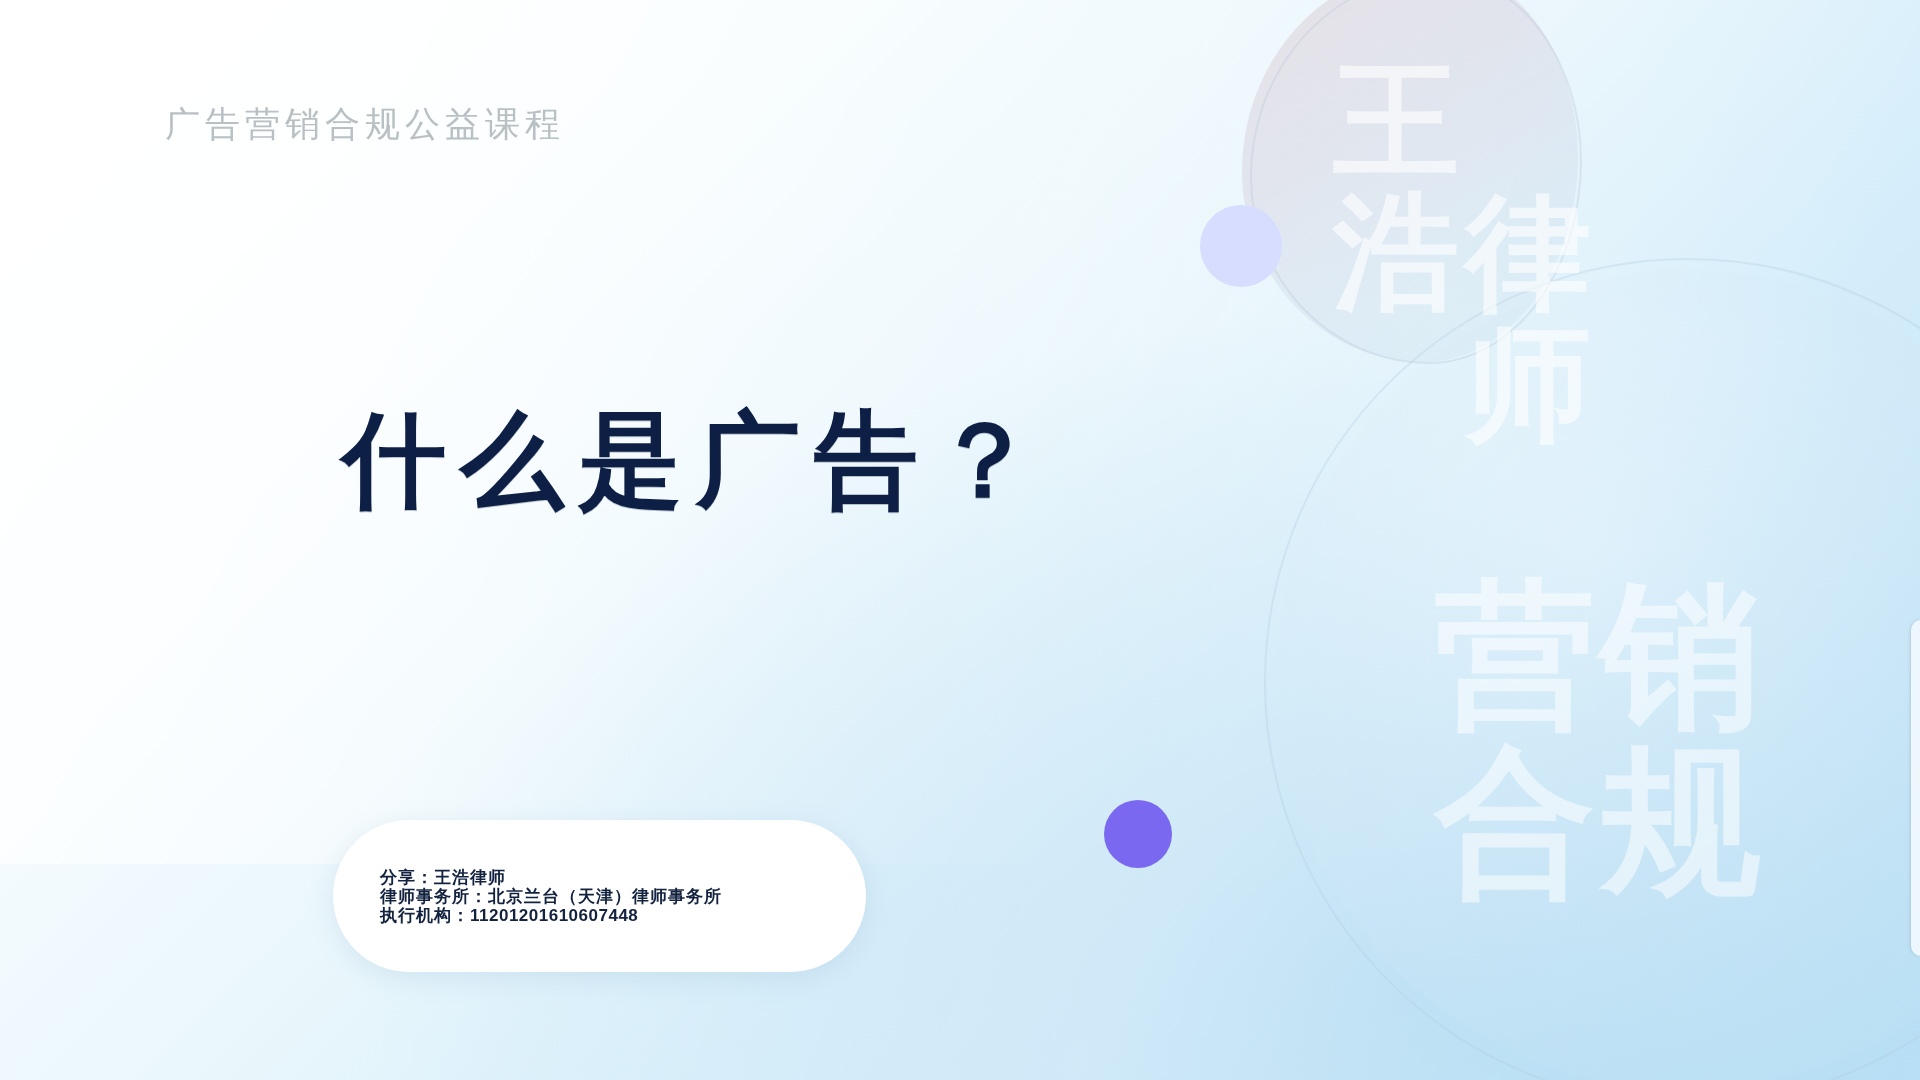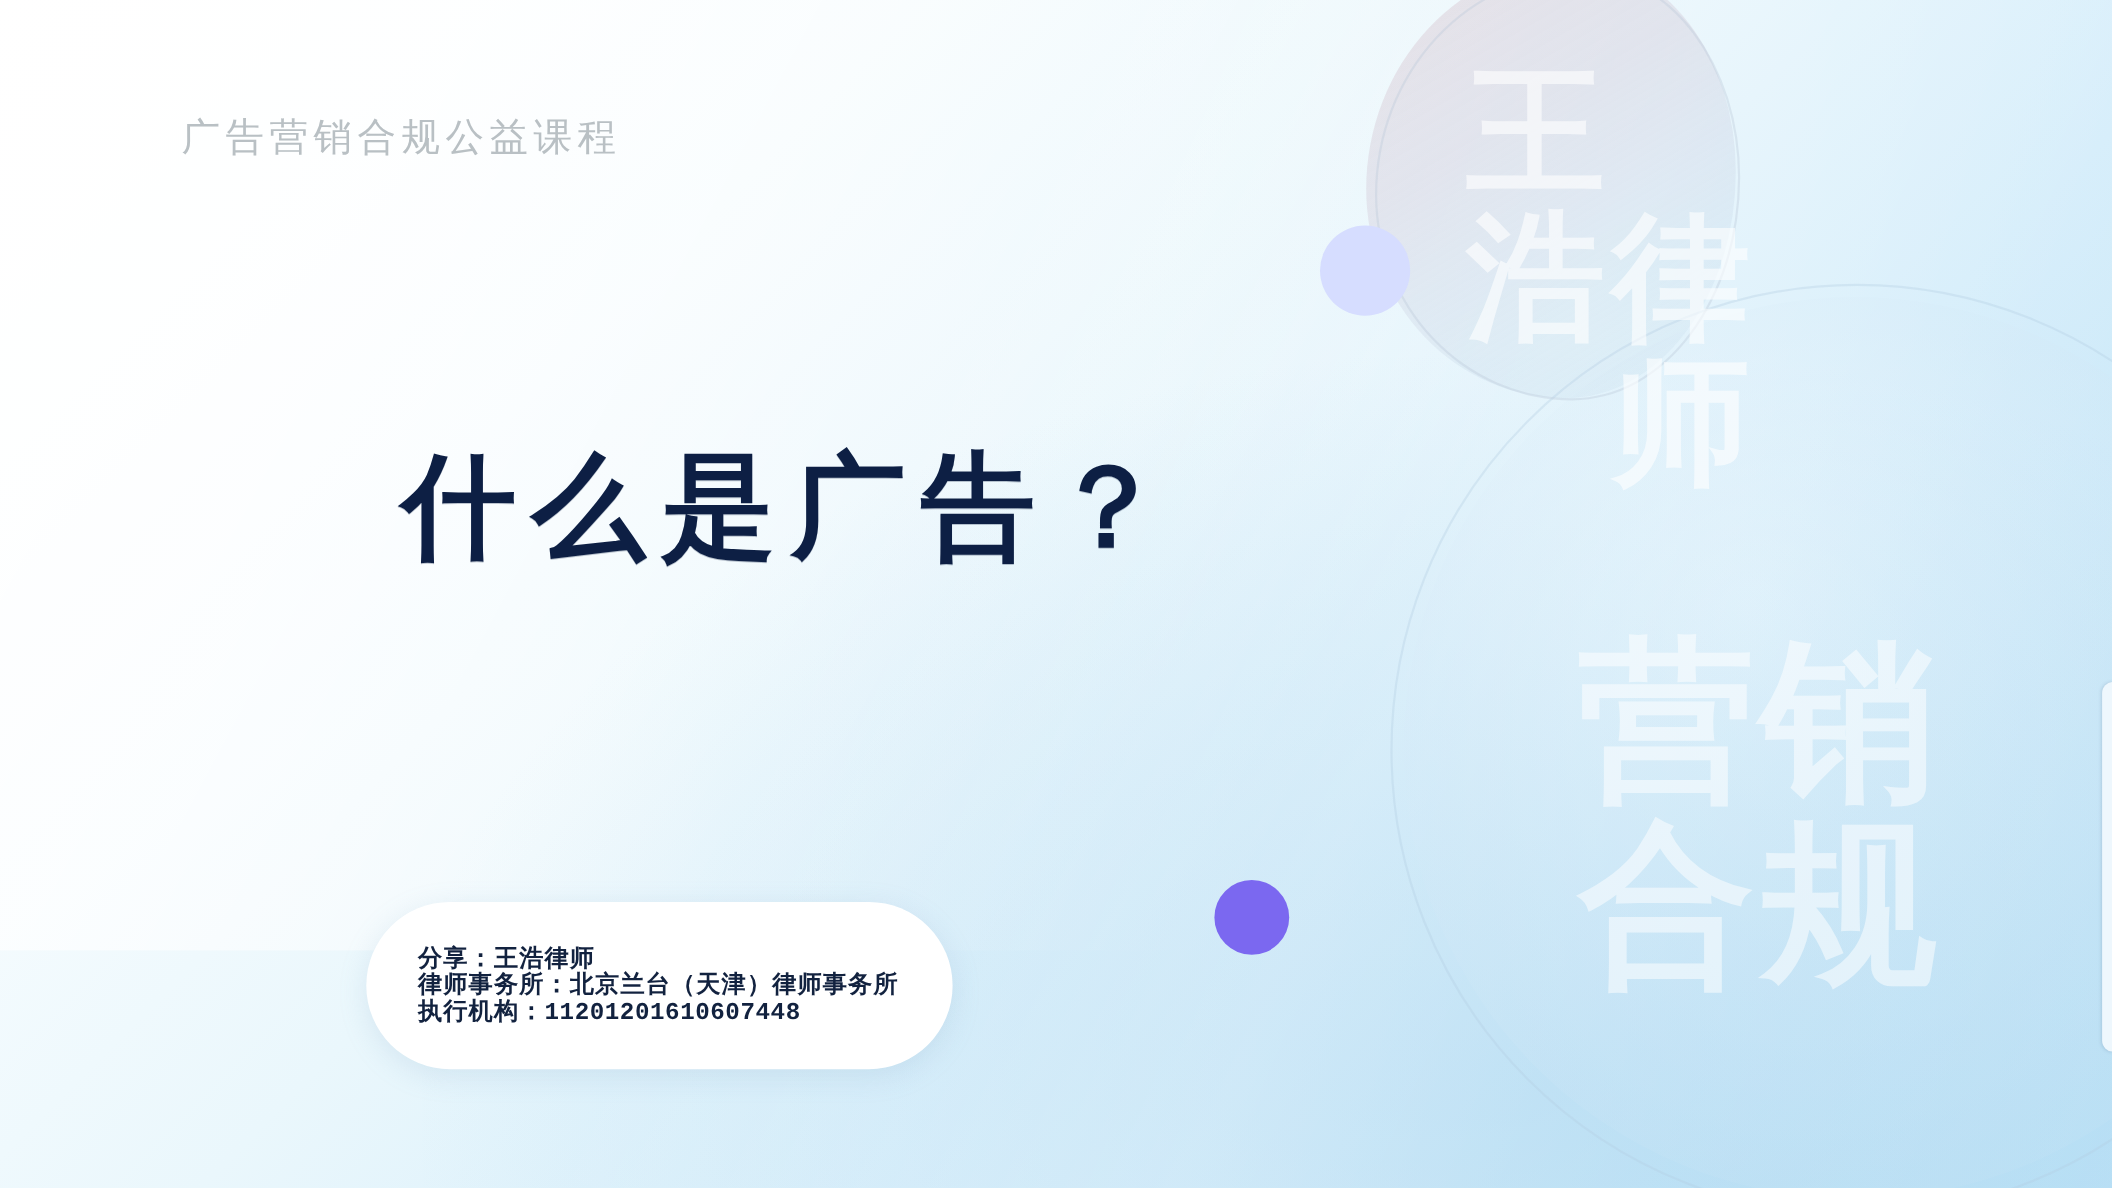--- a/index.html
+++ b/index.html
@@ -203,21 +203,21 @@
     font-size: 35px;
     letter-spacing: 5px;
     color: #b9c0c4;
     font-family: "Liberation Serif", "DejaVu Serif", serif;
     white-space: nowrap;
   }
 
   
   #main-title {
     position: absolute;
-    left: 365px;
+    left: 342px;
     top: 392px;
     font-size: 104px;
     font-weight: 700;
     letter-spacing: 14px;
     color: #0d1f44;
     font-family: "Liberation Serif", "DejaVu Serif", serif;
     white-space: nowrap;
     text-shadow: 0 1px 0 rgba(13,31,68,0.25);
   }
 
@@ -232,30 +232,30 @@
     border-radius: 76px;
     box-shadow: 0 6px 26px rgba(120,160,195,0.18);
     display: flex;
     flex-direction: column;
     justify-content: center;
     padding-left: 47px;
     box-sizing: border-box;
   }
   .card-line {
     font-family: "Liberation Serif", "DejaVu Serif", serif;
-    font-size: 22px;
+    font-size: 17px;
     font-weight: 700;
     color: #12223f;
     letter-spacing: 1px;
     line-height: 1;
     margin: 1px 0;
     white-space: nowrap;
   }
   .card-line .lic-no {
-    font-family: Liberation Mono, monospace;
+    font-family: Liberation Sans, sans-serif;
     font-weight: 700;
     letter-spacing: 0.5px;
   }
 </style>
 </head>
 <body>
 
 <div id="slide">
 
   <div class="sheen-a"></div>

